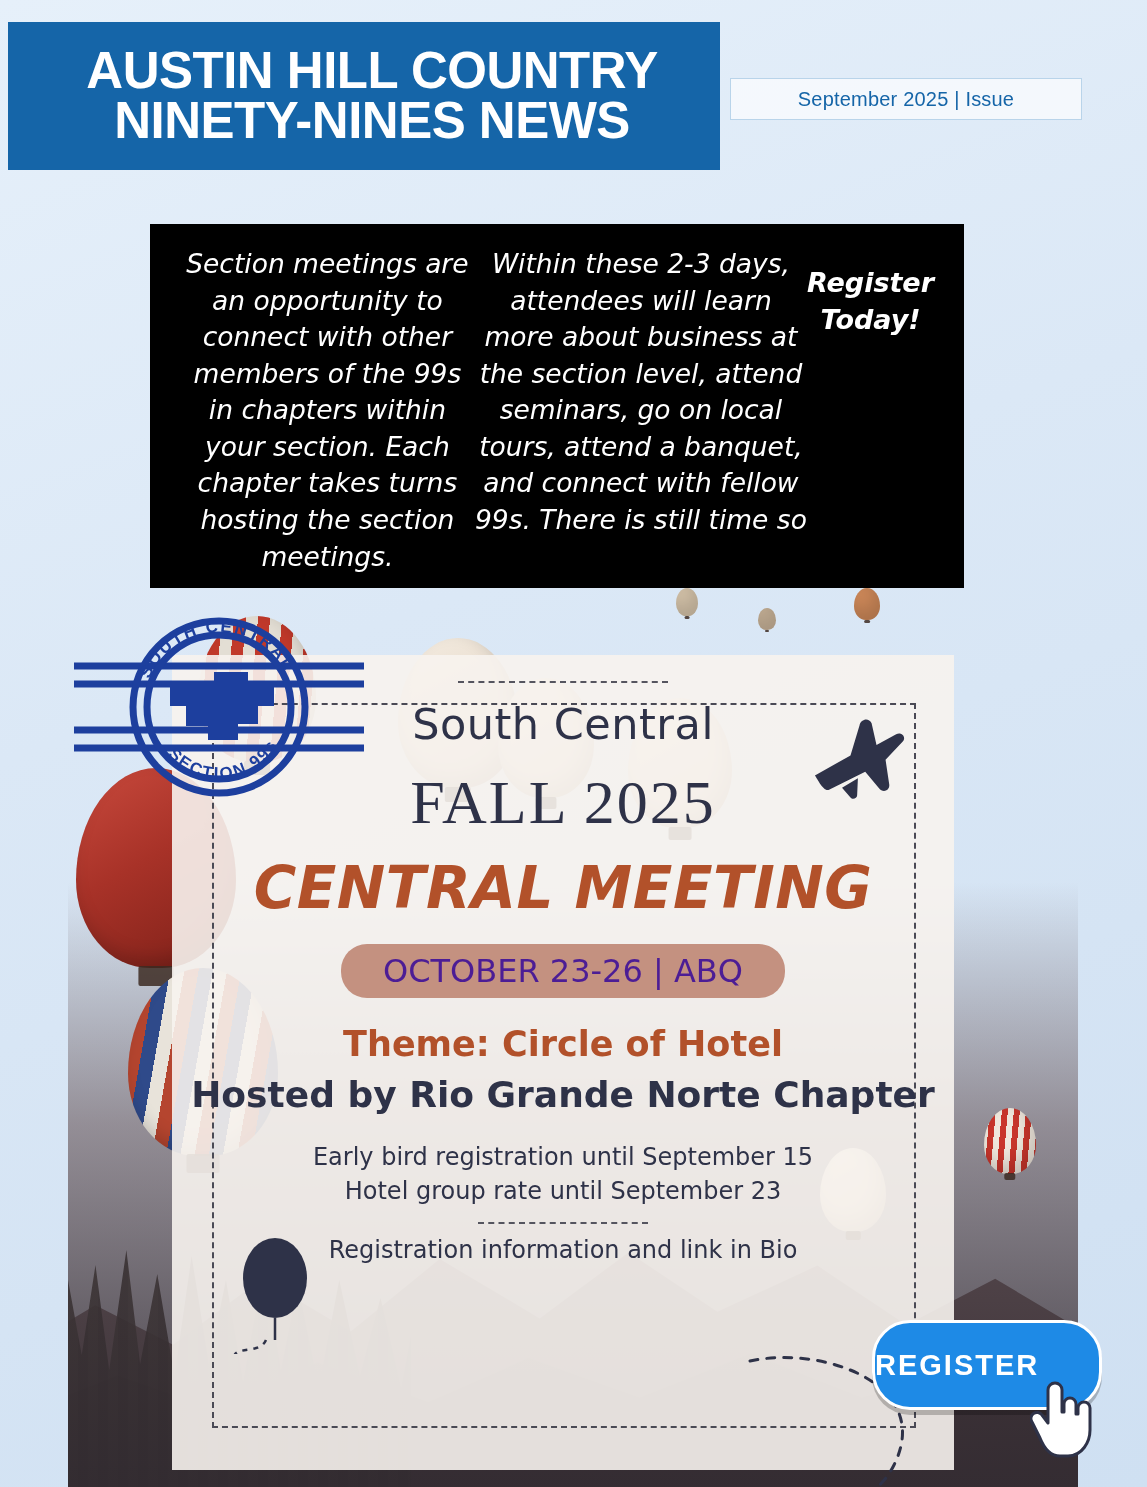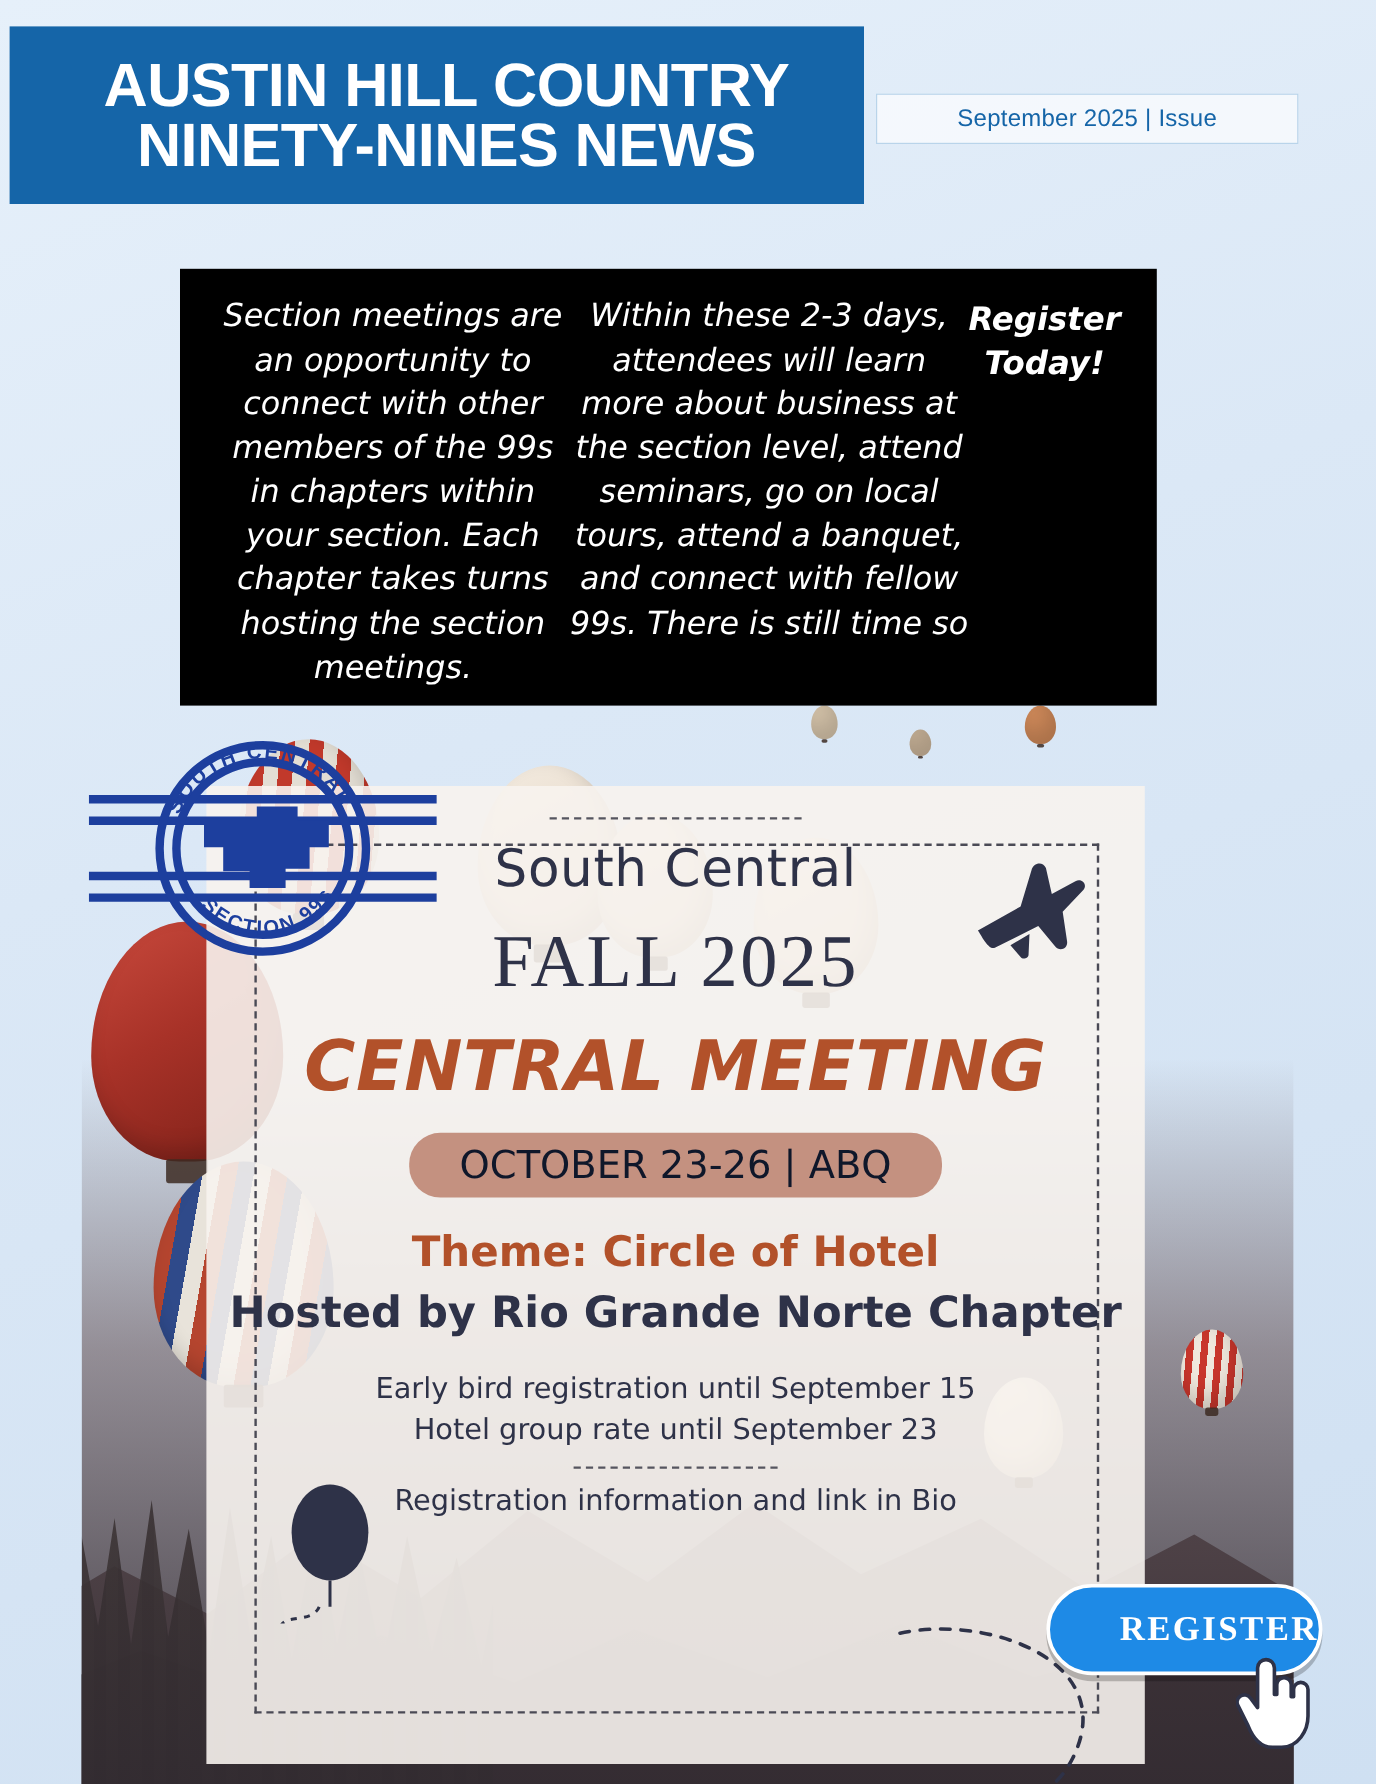--- a/index.html
+++ b/index.html
@@ -134,21 +134,21 @@
     font-style: italic;
     font-size: 26.5px;
     line-height: 1.38;
     text-align: center;
   }
   .blurb p + p { margin-top: 0; }
   .blurb .cta {
     font-weight: bold;
     font-style: italic;
     font-size: 27px;
-    margin-top: 2px;
+    margin-top: 18px;
   }
 
   
   .flyer {
     position: absolute;
     left: 172px; top: 655px;
     width: 782px; height: 815px;
     background: rgba(247,243,238,0.90);
     z-index: 5;
   }
@@ -185,21 +185,21 @@
     font-style: italic;
     font-weight: bold;
     font-size: 58px;
     color: #b2512a;
     letter-spacing: 0.5px;
     margin-top: 16px;
   }
   .date-pill {
     margin-top: 22px;
     background: #c49180;
-    color: #0f172a;
+    color: #4c1d95;
     font-size: 32px;
     padding: 8px 42px;
     border-radius: 26px;
     font-family: "DejaVu Sans", sans-serif;
   }
   .theme {
     margin-top: 26px;
     font-size: 35px;
     font-weight: bold;
     color: #b2512a;
@@ -241,29 +241,28 @@
     position: absolute;
     left: 74px; top: 608px;
     width: 290px; height: 200px;
     z-index: 6;
   }
 
   
   .register-btn {
     position: absolute;
     left: 872px; top: 1320px;
-    width: 230px; height: 76px;
+    width: 230px; height: 90px;
     background: #1e8ae6;
     border: 3px solid #ffffff;
     border-radius: 38px;
     box-shadow: 0 5px 0 rgba(0,0,0,0.22);
-    display: flex; align-items: center; justify-content: flex-end;
+    display: flex; align-items: center; justify-content: flex-start;
     z-index: 9;
     cursor: pointer;
-    font-family: Liberation Serif, serif;
   }
   .register-btn span {
     color: #ffffff;
     font-size: 29px;
     font-weight: bold;
     letter-spacing: 2px;
   }
   .cursor-hand {
     position: absolute;
     left: 1030px; top: 1376px;

